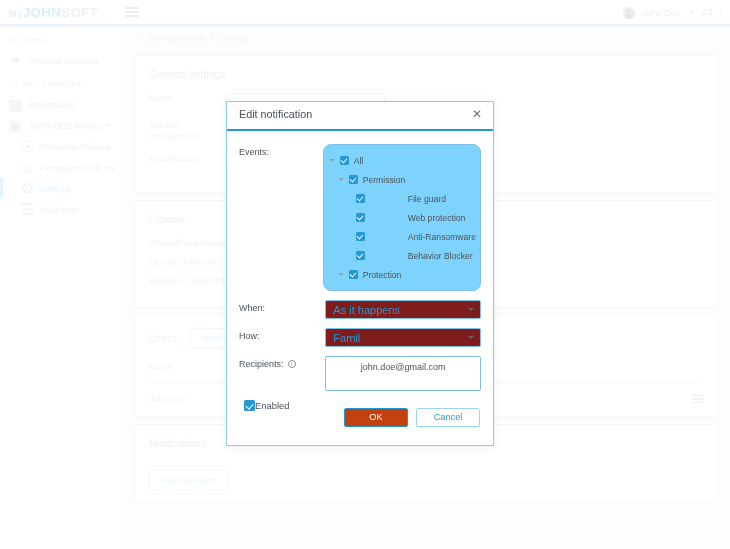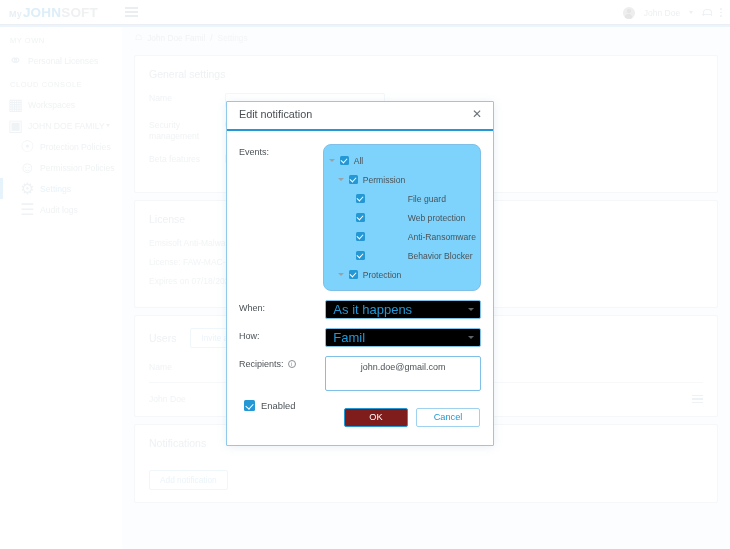--- a/index.html
+++ b/index.html
@@ -110,37 +110,37 @@
     content:""; position:absolute; left:2.2px; top:1.2px; width:3.2px; height:5px;
     border:solid #fff; border-width:0 1.4px 1.4px 0; transform:rotate(42deg);
   }
   .tlbl { font-size:8.6px; color:#4d5358; white-space:nowrap; }
   .ind1 { padding-left:9px; }
   .ind2 { padding-left:27px;gap:43px; }
 
   .select {
     width:160px; height:19px; border:1px solid #7ec0e6; border-radius:2px;
     display:flex; align-items:center; justify-content:space-between;
-    padding:0 6px 0 7px; font-size:13px; color:#2398d5; background:#000000;
+    padding:0 6px 0 7px; font-size:11px; color:#2398d5; background:#7f1d1d;
   }
   .sel-caret { width:0;height:0;border-left:3px solid transparent;border-right:3px solid transparent;border-top:3.6px solid #5e6569; }
 
   .ta {
     width:160px; height:35px; border:1px solid #7ec0e6; border-radius:2px;
     padding:5px 7px; font-size:9px; color:#4d5358; background:#fff;
   }
 
-  .enabled-row { display:flex; align-items:center; gap:6px; margin:8px 0 0 5px;text-align:center; }
+  .enabled-row { display:flex; align-items:center; margin:8px 0 0 5px;text-align:center; }
   .cbx-lg { width:11px;height:11px;background:#2398d5;border-radius:1.5px;position:relative;flex:none; }
   .cbx-lg::after{content:"";position:absolute;left:2.6px;top:1.5px;width:4px;height:6px;border:solid #fff;border-width:0 1.6px 1.6px 0;transform:rotate(42deg);}
   .enabled-lbl{ font-size:9.4px; color:#4d5358; }
 
   .modal-foot { position:absolute; left:0; right:0; bottom:0; height:56px; display:flex; align-items:center; justify-content:flex-end; gap:8px; padding-right:13px; }
   .btn { width:64px; height:19px; border-radius:2px; font-size:9.2px; display:flex; align-items:center; justify-content:center; cursor:pointer; }
-  .btn-ok { background:#7f1d1d; color:#fff; border:1px solid #2398d5; }
+  .btn-ok { background:#c2410c; color:#fff; border:1px solid #2398d5; }
   .btn-cancel { background:#fff; color:#2398d5; border:1px solid #9fd2ee; }
 </style>
 </head>
 <body>
 
 <div id="app">
 
   <div id="bg-layer">
 
     <div class="topbar">

